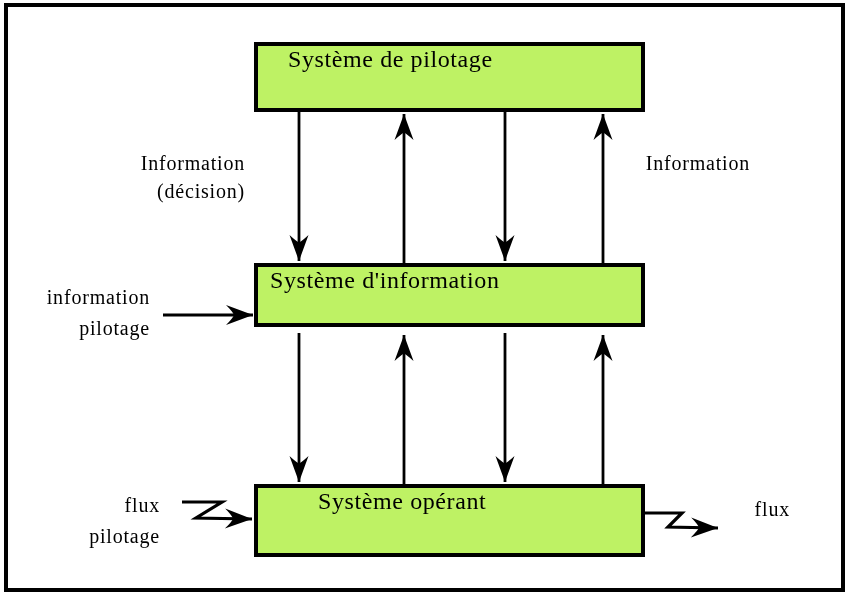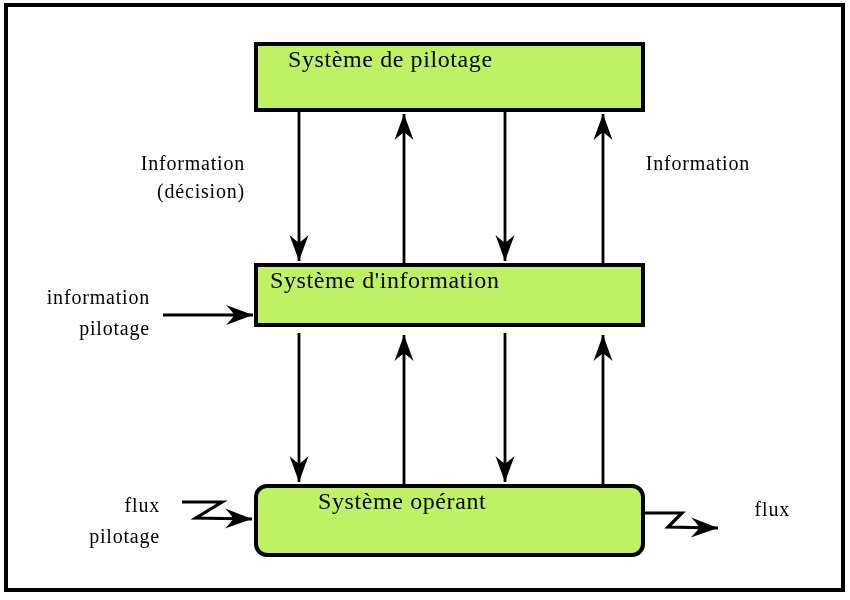--- a/index.html
+++ b/index.html
@@ -30,21 +30,21 @@
     border: 4px solid #000000;
     background: #bef264;
     display: flex;
     align-items: flex-start;
     font-size: 24px;
     letter-spacing: 0.6px;
     white-space: nowrap;
   }
   .box-pilotage    { left: 254px; top: 42px;  width: 391px; height: 70px; padding-left: 30px; }
   .box-information { left: 254px; top: 263px; width: 391px; height: 64px; padding-left: 12px; }
-  .box-operant     { left: 254px; top: 484px; width: 391px; height: 73px; padding-left: 60px; border-radius: 13px; }
+  .box-operant     { left: 254px; top: 484px; width: 391px; height: 73px; padding-left: 60px; }
   .flowlabel {
     position: absolute;
     text-align: center;
     font-size: 20px;
     letter-spacing: 0.8px;
     line-height: 28px;
     white-space: nowrap;
   }
   .lbl-decision { left: 95px;  top: 149px; width: 150px; }
   .lbl-situation{ left: 600px; top: 149px; width: 150px; }

